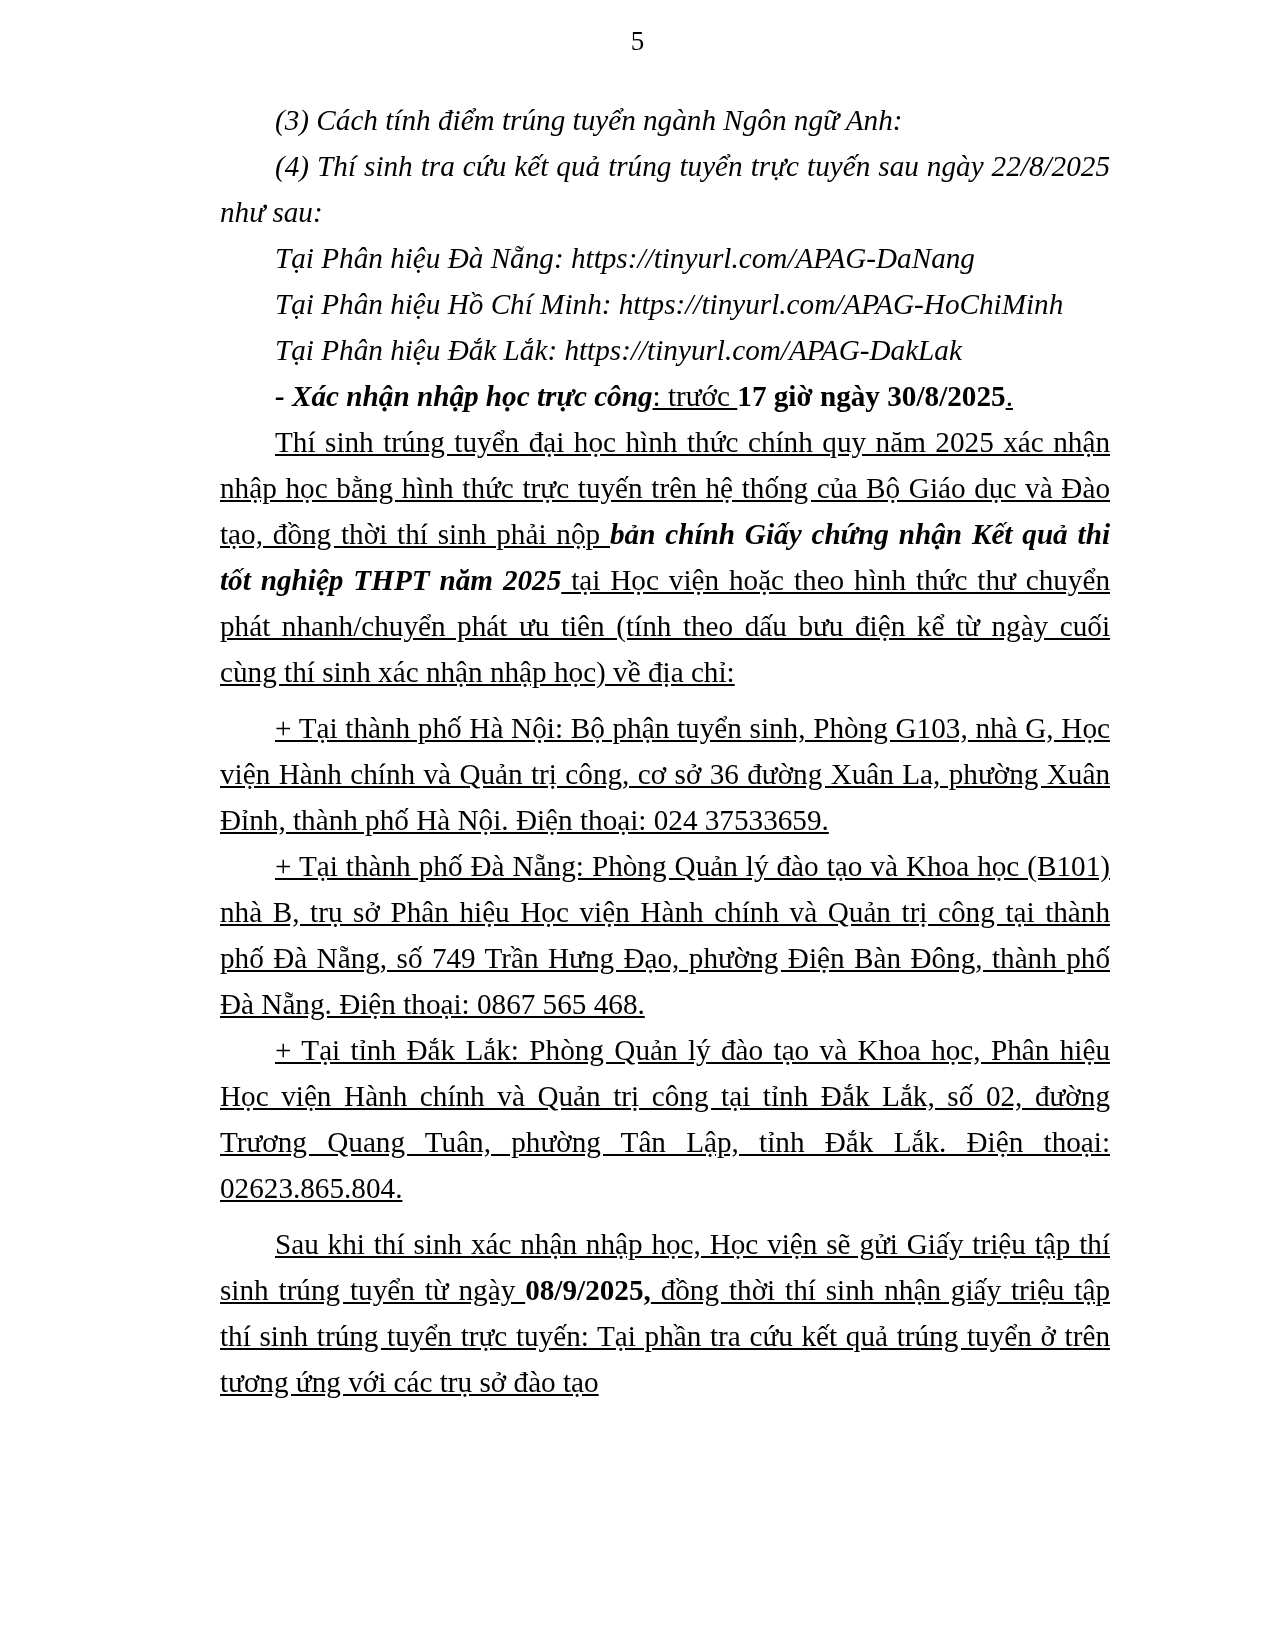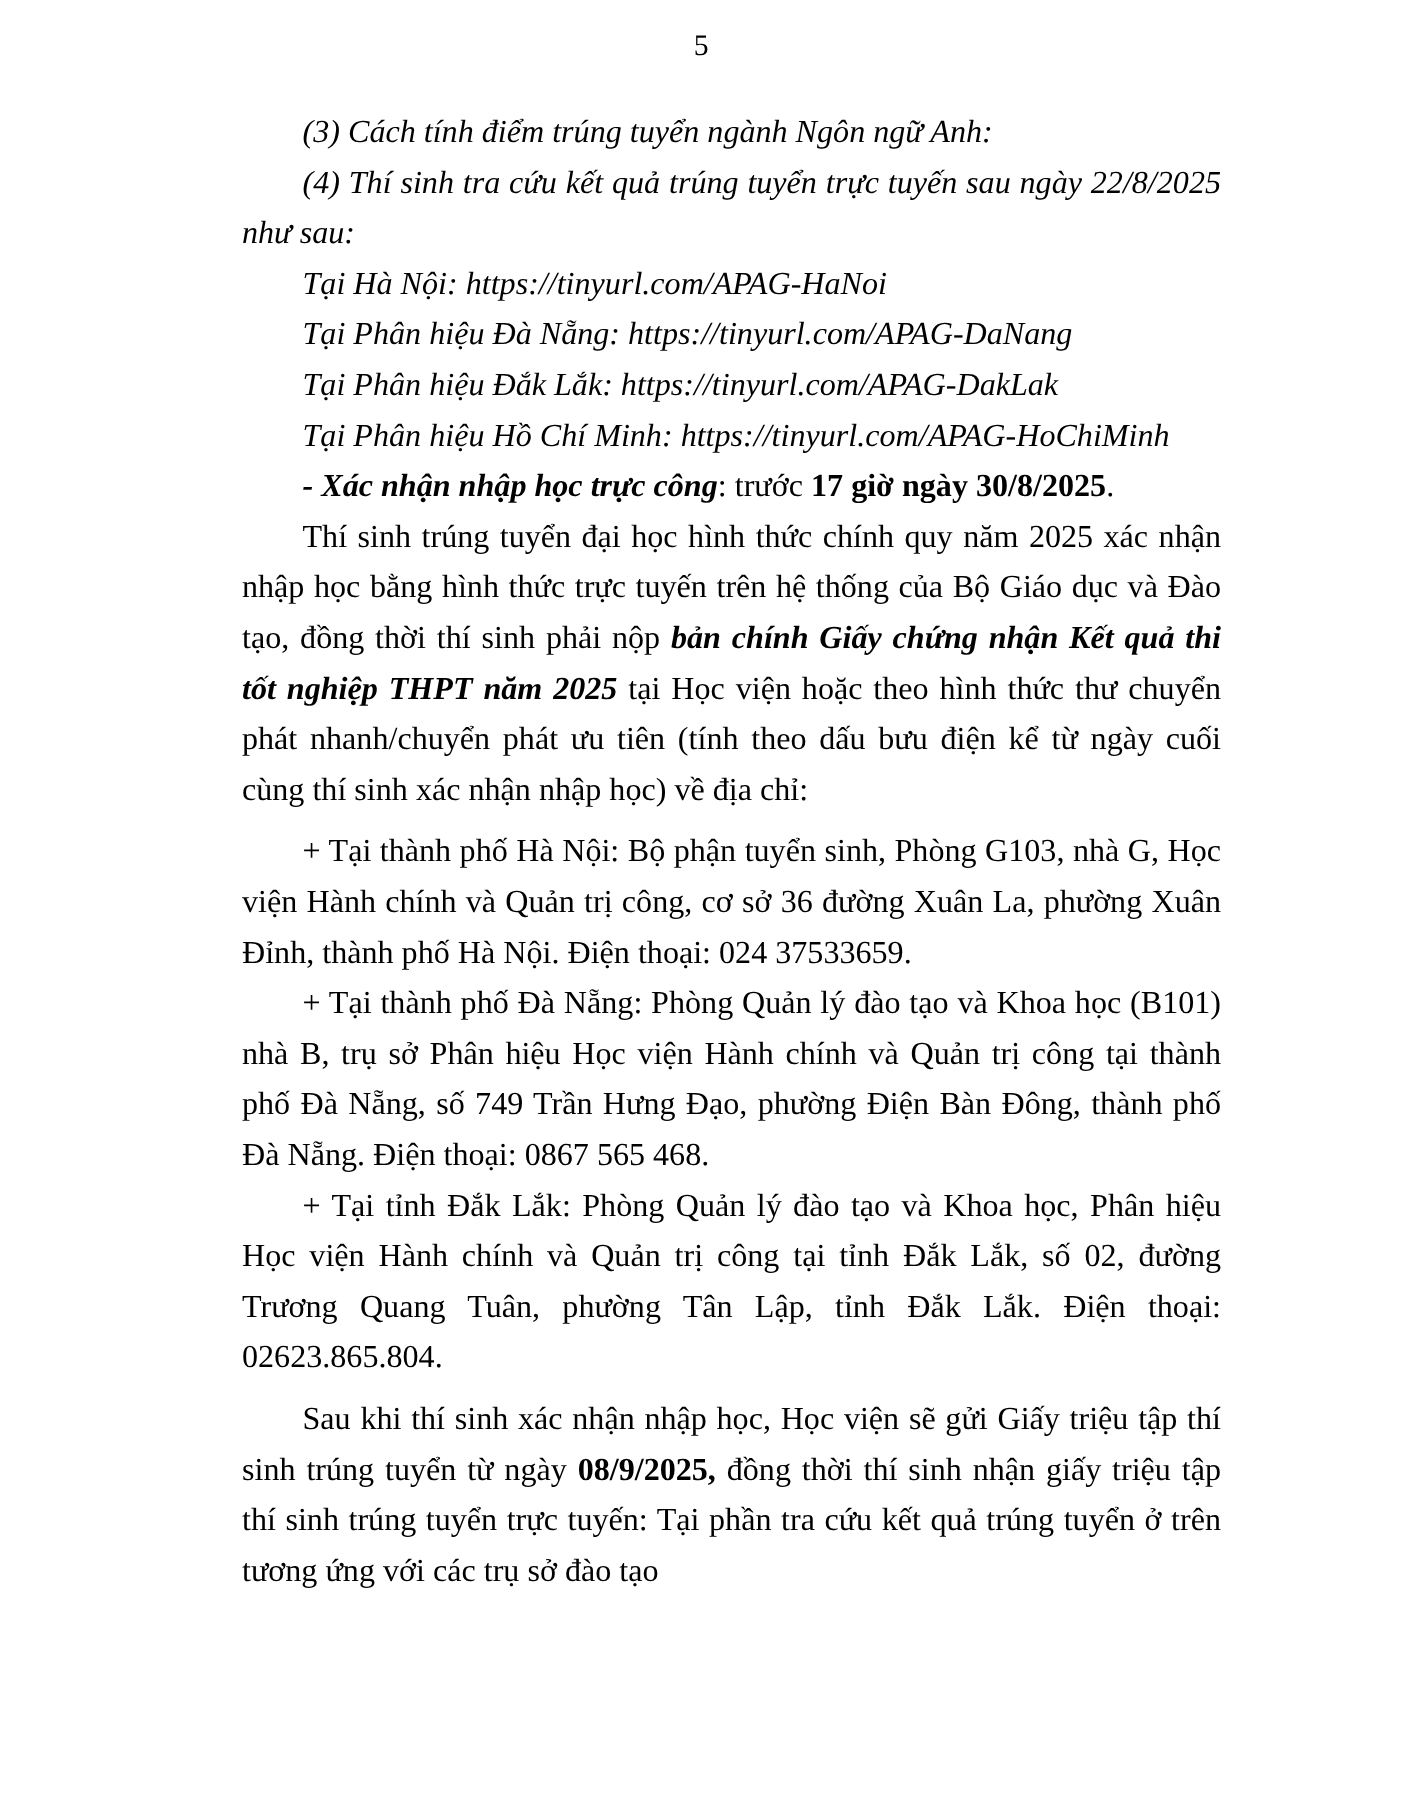--- a/index.html
+++ b/index.html
@@ -39,37 +39,36 @@
     text-align: justify;
   }
   p.para {
     margin: 0;
     padding: 0;
     text-indent: 55px;
   }
   p.para.gap-before {
     margin-top: 10px;
   }
-  .run-r  { font-style: normal; font-weight: normal; }
+  .run-r  { font-style: normal; font-weight: normal; text-decoration: underline; }
   .run-i  { font-style: italic; font-weight: normal; }
   .run-b  { font-style: normal; font-weight: bold; }
   .run-bi { font-style: italic; font-weight: bold; }
 </style>
 </head>
 <body>
 
 <div class="page">
   <div class="page-number">5</div>
   <div class="doc-body">
       <p class="para"><span class="run-i">(3) Cách tính điểm trúng tuyển ngành Ngôn ngữ Anh:</span></p>
       <p class="para"><span class="run-i">(4) Thí sinh tra cứu kết quả trúng tuyển trực tuyến sau ngày 22/8/2025 như sau:</span></p>
-      <p class="para"><span class="run-i">Tại Hà Nội: https://tinyurl.com/APAG-HaNoi</span></p>
       <p class="para"><span class="run-i">Tại Phân hiệu Đà Nẵng: https://tinyurl.com/APAG-DaNang</span></p>
+      <p class="para"><span class="run-i">Tại Phân hiệu Hồ Chí Minh: https://tinyurl.com/APAG-HoChiMinh</span></p>
       <p class="para"><span class="run-i">Tại Phân hiệu Đắk Lắk: https://tinyurl.com/APAG-DakLak</span></p>
-      <p class="para"><span class="run-i">Tại Phân hiệu Hồ Chí Minh: https://tinyurl.com/APAG-HoChiMinh</span></p>
       <p class="para"><span class="run-bi">- Xác nhận nhập học trực công</span><span class="run-r">: trước </span><span class="run-b">17 giờ ngày 30/8/2025</span><span class="run-r">.</span></p>
       <p class="para"><span class="run-r">Thí sinh trúng tuyển đại học hình thức chính quy năm 2025 xác nhận nhập học bằng hình thức trực tuyến trên hệ thống của Bộ Giáo dục và Đào tạo, đồng thời thí sinh phải nộp </span><span class="run-bi">bản chính Giấy chứng nhận Kết quả thi tốt nghiệp THPT năm 2025</span><span class="run-r"> tại Học viện hoặc theo hình thức thư chuyển phát nhanh/chuyển phát ưu tiên (tính theo dấu bưu điện kể từ ngày cuối cùng thí sinh xác nhận nhập học) về địa chỉ:</span></p>
       <p class="para gap-before"><span class="run-r">+ Tại thành phố Hà Nội: Bộ phận tuyển sinh, Phòng G103, nhà G, Học viện Hành chính và Quản trị công, cơ sở 36 đường Xuân La, phường Xuân Đỉnh, thành phố Hà Nội. Điện thoại: 024 37533659.</span></p>
       <p class="para"><span class="run-r">+ Tại thành phố Đà Nẵng: Phòng Quản lý đào tạo và Khoa học (B101) nhà B, trụ sở Phân hiệu Học viện Hành chính và Quản trị công tại thành phố Đà Nẵng, số 749 Trần Hưng Đạo, phường Điện Bàn Đông, thành phố Đà Nẵng. Điện thoại: 0867 565 468.</span></p>
       <p class="para"><span class="run-r">+ Tại tỉnh Đắk Lắk: Phòng Quản lý đào tạo và Khoa học, Phân hiệu Học viện Hành chính và Quản trị công tại tỉnh Đắk Lắk, số 02, đường Trương Quang Tuân, phường Tân Lập, tỉnh Đắk Lắk. Điện thoại: 02623.865.804.</span></p>
       <p class="para gap-before"><span class="run-r">Sau khi thí sinh xác nhận nhập học, Học viện sẽ gửi Giấy triệu tập thí sinh trúng tuyển từ ngày </span><span class="run-b">08/9/2025,</span><span class="run-r"> đồng thời thí sinh nhận giấy triệu tập thí sinh trúng tuyển trực tuyến: Tại phần tra cứu kết quả trúng tuyển ở trên tương ứng với các trụ sở đào tạo </span></p>
     </div>
 </div>
 
 </body></html>

